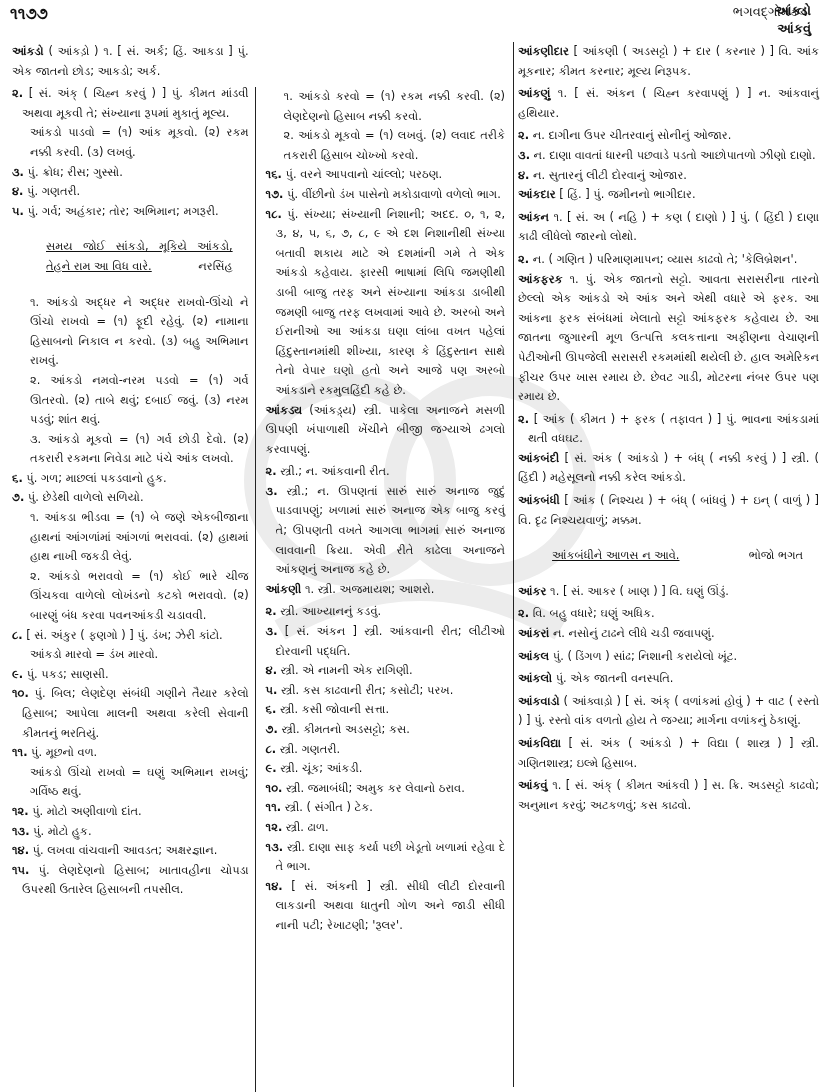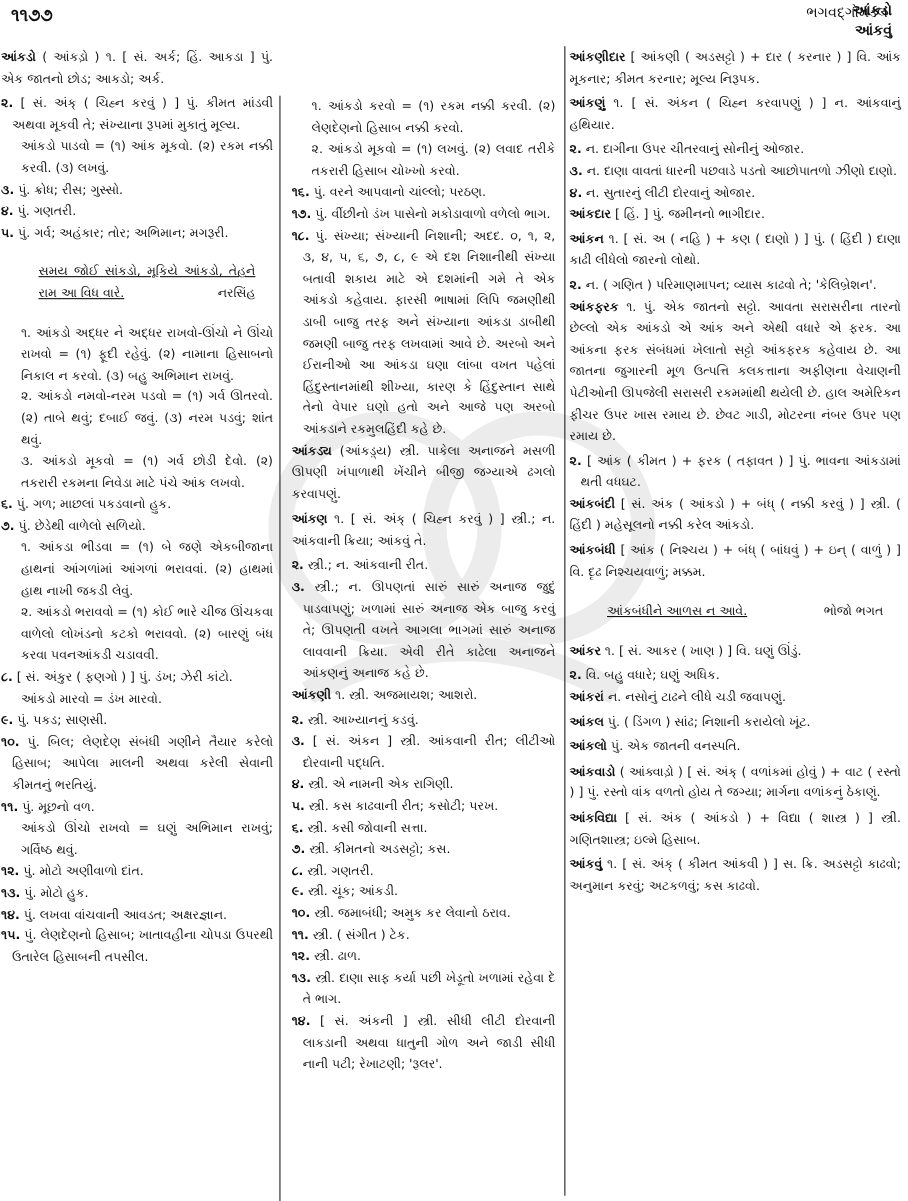--- a/index.html
+++ b/index.html
@@ -20,21 +20,21 @@
     .book-title { position: absolute; left: 0; right: 18px; top: 4px; text-align: right; font-size: 13px; }
     .guide-words { position: absolute; right: 14px; top: 2px; text-align: right; font-size: 13px; font-weight: bold; line-height: 18px; }
     .columns {
       position: absolute; left: 0; top: 42px; width: 825px; height: 1045px;
       display: flex; z-index: 1;
     }
     .column {
       box-sizing: border-box; height: 100%; overflow: hidden;
       font-size: 11.4px; line-height: 19.6px; text-align: justify;
     }
-    .col-1 { width: 268px; padding: 0 6px 0 1px; }
+    .col-1 { width: 268px; padding: 0 6px 0 12px; }
     .col-2 { width: 272px; padding: 0 8px 0 10px; border-left: 1.5px solid #222; margin-top: 45px; }
     .col-3 { width: 329px; padding: 0 6px 0 4px; border-left: 1.5px solid #222; }
     .entry { margin: 0 0 3px 0; }
     .entry .hw { font-weight: bold; }
     .entry .rest { }
     .sense { margin: 0; padding-left: 10px; text-indent: -10px; }
     .sense .num { font-weight: bold; }
     .idiom { margin: 0; padding-left: 18px; text-indent: 0; }
     .quote { margin: 16px; padding-left: 18px; text-decoration: underline; }
     .quote .attr { float: right; }
@@ -86,21 +86,20 @@
       <p class="sense"><span class="num">૧૪.</span><span> પું. લખવા વાંચવાની આવડત; અક્ષરજ્ઞાન.</span></p>
       <p class="sense"><span class="num">૧૫.</span><span> પું. લેણદેણનો હિસાબ; ખાતાવહીના ચોપડા ઉપરથી ઉતારેલ હિસાબની તપસીલ.</span></p>
     </div>
   <div class="column col-2">
       <p class="idiom">૧. આંકડો કરવો = (૧) રકમ નક્કી કરવી. (૨) લેણદેણનો હિસાબ નક્કી કરવો.</p>
       <p class="idiom">૨. આંકડો મૂકવો = (૧) લખવું. (૨) લવાદ તરીકે તકરારી હિસાબ ચોખ્ખો કરવો.</p>
       <p class="sense"><span class="num">૧૬.</span><span> પું. વરને આપવાનો ચાંલ્લો; પરઠણ.</span></p>
       <p class="sense"><span class="num">૧૭.</span><span> પું. વીંછીનો ડંખ પાસેનો મકોડાવાળો વળેલો ભાગ.</span></p>
       <p class="sense"><span class="num">૧૮.</span><span> પું. સંખ્યા; સંખ્યાની નિશાની; અદદ. ૦, ૧, ૨, ૩, ૪, ૫, ૬, ૭, ૮, ૯ એ દશ નિશાનીથી સંખ્યા બતાવી શકાય માટે એ દશમાંની ગમે તે એક આંકડો કહેવાય. ફારસી ભાષામાં લિપિ જમણીથી ડાબી બાજુ તરફ અને સંખ્યાના આંકડા ડાબીથી જમણી બાજુ તરફ લખવામાં આવે છે. અરબો અને ઈરાનીઓ આ આંકડા ઘણા લાંબા વખત પહેલાં હિંદુસ્તાનમાંથી શીખ્યા, કારણ કે હિંદુસ્તાન સાથે તેનો વેપાર ઘણો હતો અને આજે પણ અરબો આંકડાને રકમુલહિંદી કહે છે.</span></p>
       <p class="entry"><span class="hw">આંકડ્ય</span><span class="rest"> (આંકડ઼્ય) સ્ત્રી. પાકેલા અનાજને મસળી ઊપણી ખંપાળાથી ખેંચીને બીજી જગ્યાએ ઢગલો કરવાપણું.</span></p>
-      <p class="entry"><span class="hw">આંકણ</span><span class="rest"> ૧. [ સં. અંક્ ( ચિહ્ન કરવું ) ] સ્ત્રી.; ન. આંકવાની ક્રિયા; આંકવું તે.</span></p>
       <p class="sense"><span class="num">૨.</span><span> સ્ત્રી.; ન. આંકવાની રીત.</span></p>
       <p class="sense"><span class="num">૩.</span><span> સ્ત્રી.; ન. ઊપણતાં સારું સારું અનાજ જુદું પાડવાપણું; ખળામાં સારું અનાજ એક બાજુ કરવું તે; ઊપણતી વખતે આગલા ભાગમાં સારું અનાજ લાવવાની ક્રિયા. એવી રીતે કાઢેલા અનાજને આંકણનું અનાજ કહે છે.</span></p>
       <p class="entry"><span class="hw">આંકણી</span><span class="rest"> ૧. સ્ત્રી. અજમાયશ; આશરો.</span></p>
       <p class="sense"><span class="num">૨.</span><span> સ્ત્રી. આખ્યાનનું કડવું.</span></p>
       <p class="sense"><span class="num">૩.</span><span> [ સં. અંકન ] સ્ત્રી. આંકવાની રીત; લીટીઓ દોરવાની પદ્ધતિ.</span></p>
       <p class="sense"><span class="num">૪.</span><span> સ્ત્રી. એ નામની એક રાગિણી.</span></p>
       <p class="sense"><span class="num">૫.</span><span> સ્ત્રી. કસ કાઢવાની રીત; કસોટી; પરખ.</span></p>
       <p class="sense"><span class="num">૬.</span><span> સ્ત્રી. કસી જોવાની સત્તા.</span></p>
       <p class="sense"><span class="num">૭.</span><span> સ્ત્રી. કીમતનો અડસટ્ટો; કસ.</span></p>
       <p class="sense"><span class="num">૮.</span><span> સ્ત્રી. ગણતરી.</span></p>

